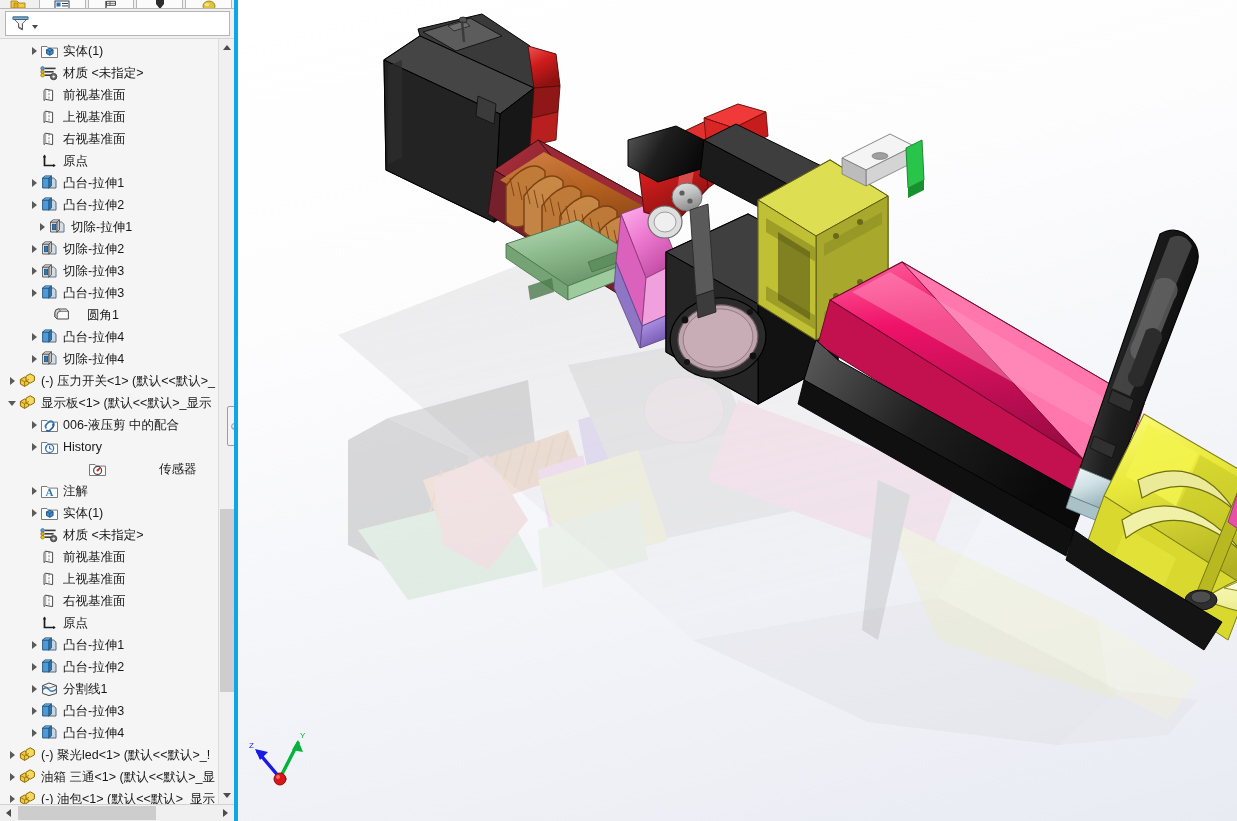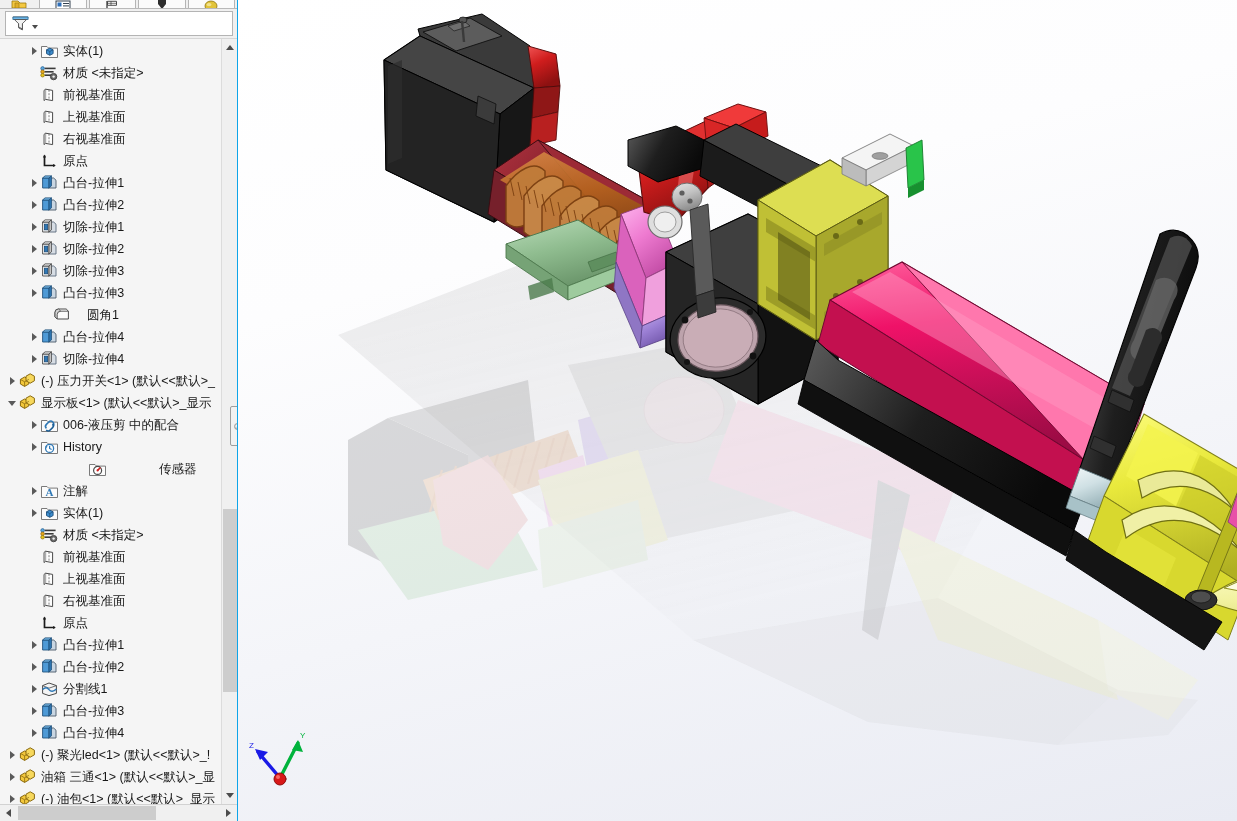--- a/index.html
+++ b/index.html
@@ -10,21 +10,21 @@
     font-family: "Liberation Sans", "DejaVu Sans", sans-serif;
     background: #ffffff;
   }
   #app { position: relative; width: 1237px; height: 821px; display: flex; }
 
   
   #left-panel {
     position: relative;
     width: 238px; height: 821px;
     background: #737373;
-    border-right: 1px solid #0ea5e9;
+    border-right: 4px solid #0ea5e9;
     display: flex; flex-direction: column;
     flex: 0 0 238px;
   }
 
   
   #tab-strip {
     position: relative;
     height: 9px;
     background: #f0f0f0;
     display: flex;
@@ -361,21 +361,21 @@
               <span class="ico">
                 <svg width="19" height="19" viewBox="0 0 19 19">
                   <path d="M6.2 4 L13.6 4 L16 6.2 L16 14 L8.6 14 L6.2 11.8 Z" fill="#c9d6e2" stroke="#4a5a6a" stroke-width="0.9"></path>
            <path d="M2.6 4 L9 4 L9 14 L2.6 14 Z" fill="#4e9ad6" stroke="#23557f" stroke-width="0.9"></path>
            <path d="M2.6 4 L5 1.9 L11.4 1.9 L9 4 Z" fill="#7ec0ee" stroke="#23557f" stroke-width="0.9"></path>
            <path d="M9 4 L11.4 1.9 L11.4 11.9 L9 14 Z" fill="#2f78b5" stroke="#23557f" stroke-width="0.9"></path>
                 </svg>
               </span>
               <span class="lbl">凸台-拉伸2</span>
             </div>
-            <div class="row" style="padding-left: 28px;">
+            <div class="row" style="padding-left: 36px;">
               <span class="twist">
                 <span class="arw-r"></span>
               </span>
               <span class="ico">
                 <svg width="19" height="19" viewBox="0 0 19 19">
                   <path d="M6.2 4 L13.6 4 L16 6.2 L16 14 L8.6 14 L6.2 11.8 Z" fill="#d7dde4" stroke="#5a6a7a" stroke-width="0.9"></path>
            <path d="M2.6 4 L9 4 L9 14 L2.6 14 Z" fill="#f0f0f0" stroke="#4a4a4a" stroke-width="0.9"></path>
            <path d="M2.6 4 L5 1.9 L11.4 1.9 L9 4 Z" fill="#fbfbfb" stroke="#4a4a4a" stroke-width="0.9"></path>
            <path d="M9 4 L11.4 1.9 L11.4 11.9 L9 14 Z" fill="#d2d2d2" stroke="#4a4a4a" stroke-width="0.9"></path>
            <rect x="4.4" y="6.2" width="3.2" height="5.6" fill="#2f78b5" stroke="#1e4f7c" stroke-width="0.8"></rect>
@@ -391,21 +391,21 @@
                 <svg width="19" height="19" viewBox="0 0 19 19">
                   <path d="M6.2 4 L13.6 4 L16 6.2 L16 14 L8.6 14 L6.2 11.8 Z" fill="#d7dde4" stroke="#5a6a7a" stroke-width="0.9"></path>
            <path d="M2.6 4 L9 4 L9 14 L2.6 14 Z" fill="#f0f0f0" stroke="#4a4a4a" stroke-width="0.9"></path>
            <path d="M2.6 4 L5 1.9 L11.4 1.9 L9 4 Z" fill="#fbfbfb" stroke="#4a4a4a" stroke-width="0.9"></path>
            <path d="M9 4 L11.4 1.9 L11.4 11.9 L9 14 Z" fill="#d2d2d2" stroke="#4a4a4a" stroke-width="0.9"></path>
            <rect x="4.4" y="6.2" width="3.2" height="5.6" fill="#2f78b5" stroke="#1e4f7c" stroke-width="0.8"></rect>
                 </svg>
               </span>
               <span class="lbl">切除-拉伸2</span>
             </div>
-            <div class="row" style="padding-left: 28px;">
+            <div class="row" style="padding-left: 28px; align-items: flex-end;">
               <span class="twist">
                 <span class="arw-r"></span>
               </span>
               <span class="ico">
                 <svg width="19" height="19" viewBox="0 0 19 19">
                   <path d="M6.2 4 L13.6 4 L16 6.2 L16 14 L8.6 14 L6.2 11.8 Z" fill="#d7dde4" stroke="#5a6a7a" stroke-width="0.9"></path>
            <path d="M2.6 4 L9 4 L9 14 L2.6 14 Z" fill="#f0f0f0" stroke="#4a4a4a" stroke-width="0.9"></path>
            <path d="M2.6 4 L5 1.9 L11.4 1.9 L9 4 Z" fill="#fbfbfb" stroke="#4a4a4a" stroke-width="0.9"></path>
            <path d="M9 4 L11.4 1.9 L11.4 11.9 L9 14 Z" fill="#d2d2d2" stroke="#4a4a4a" stroke-width="0.9"></path>
            <rect x="4.4" y="6.2" width="3.2" height="5.6" fill="#2f78b5" stroke="#1e4f7c" stroke-width="0.8"></rect>

